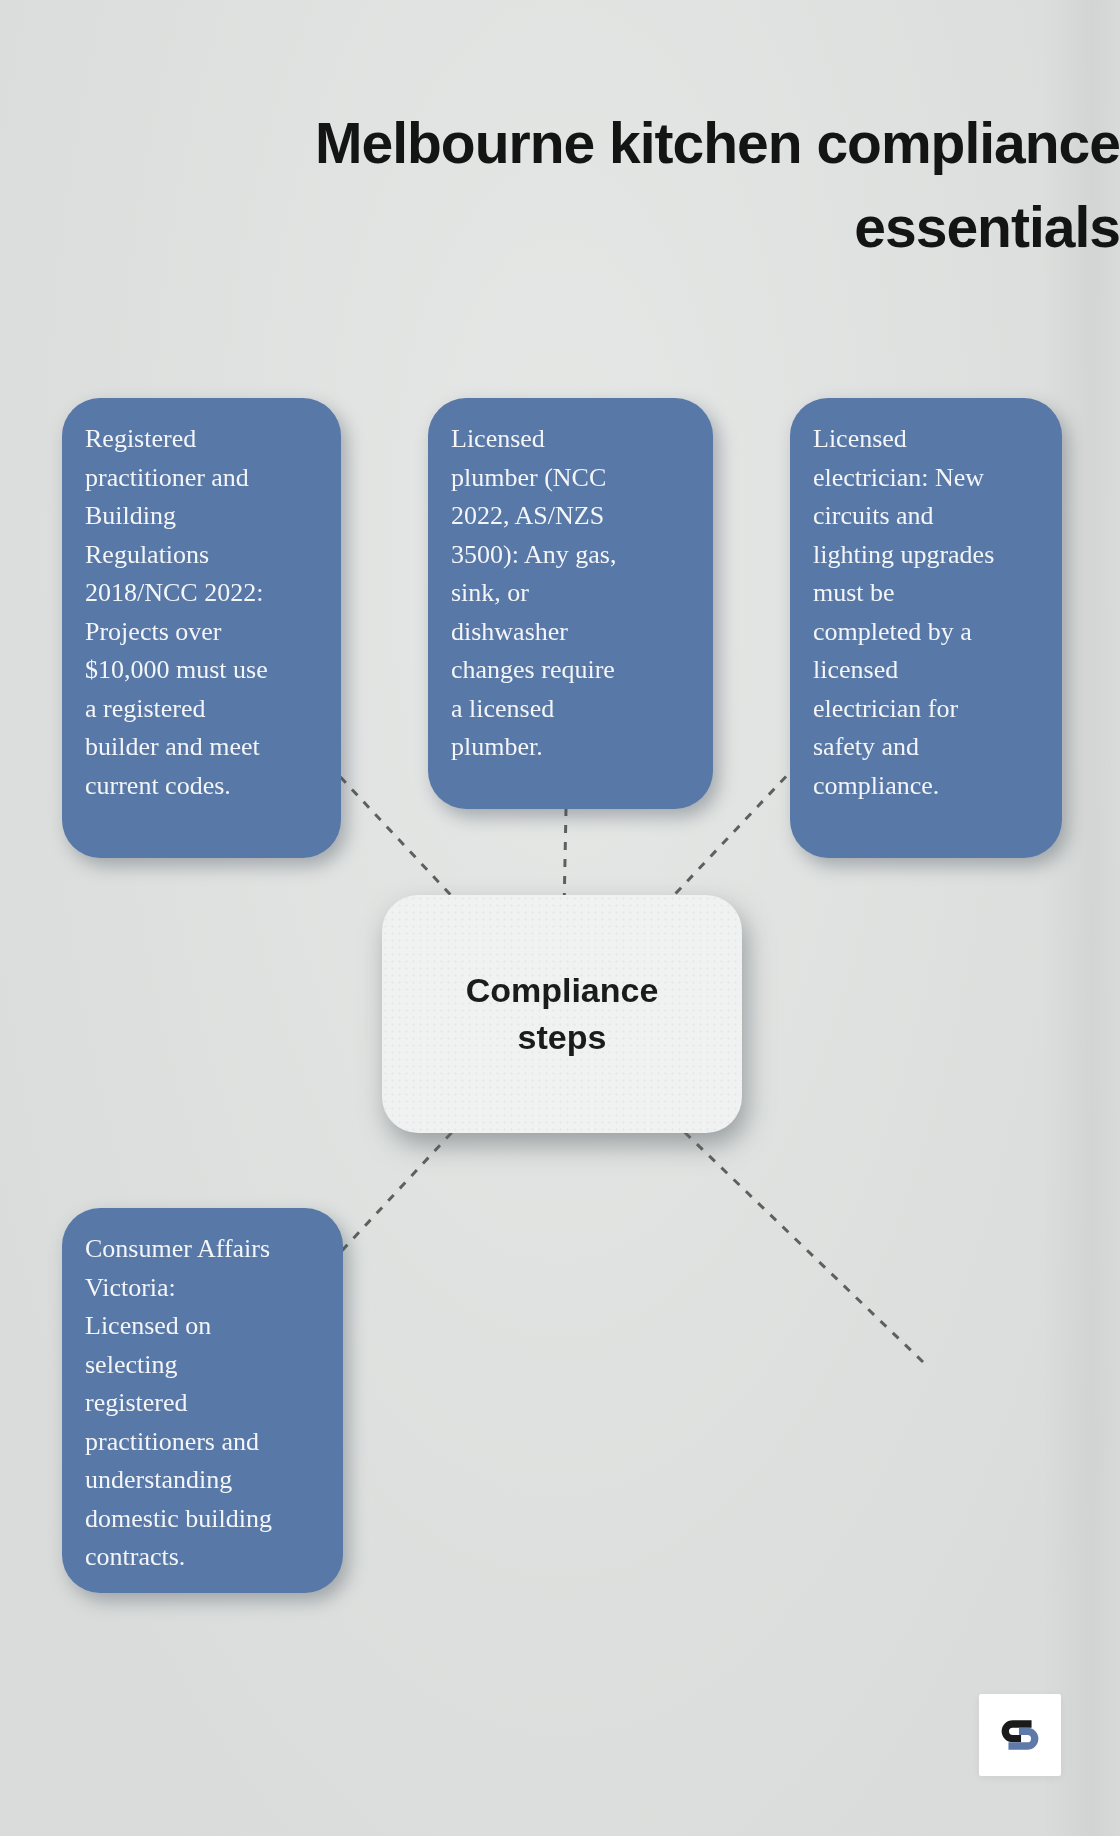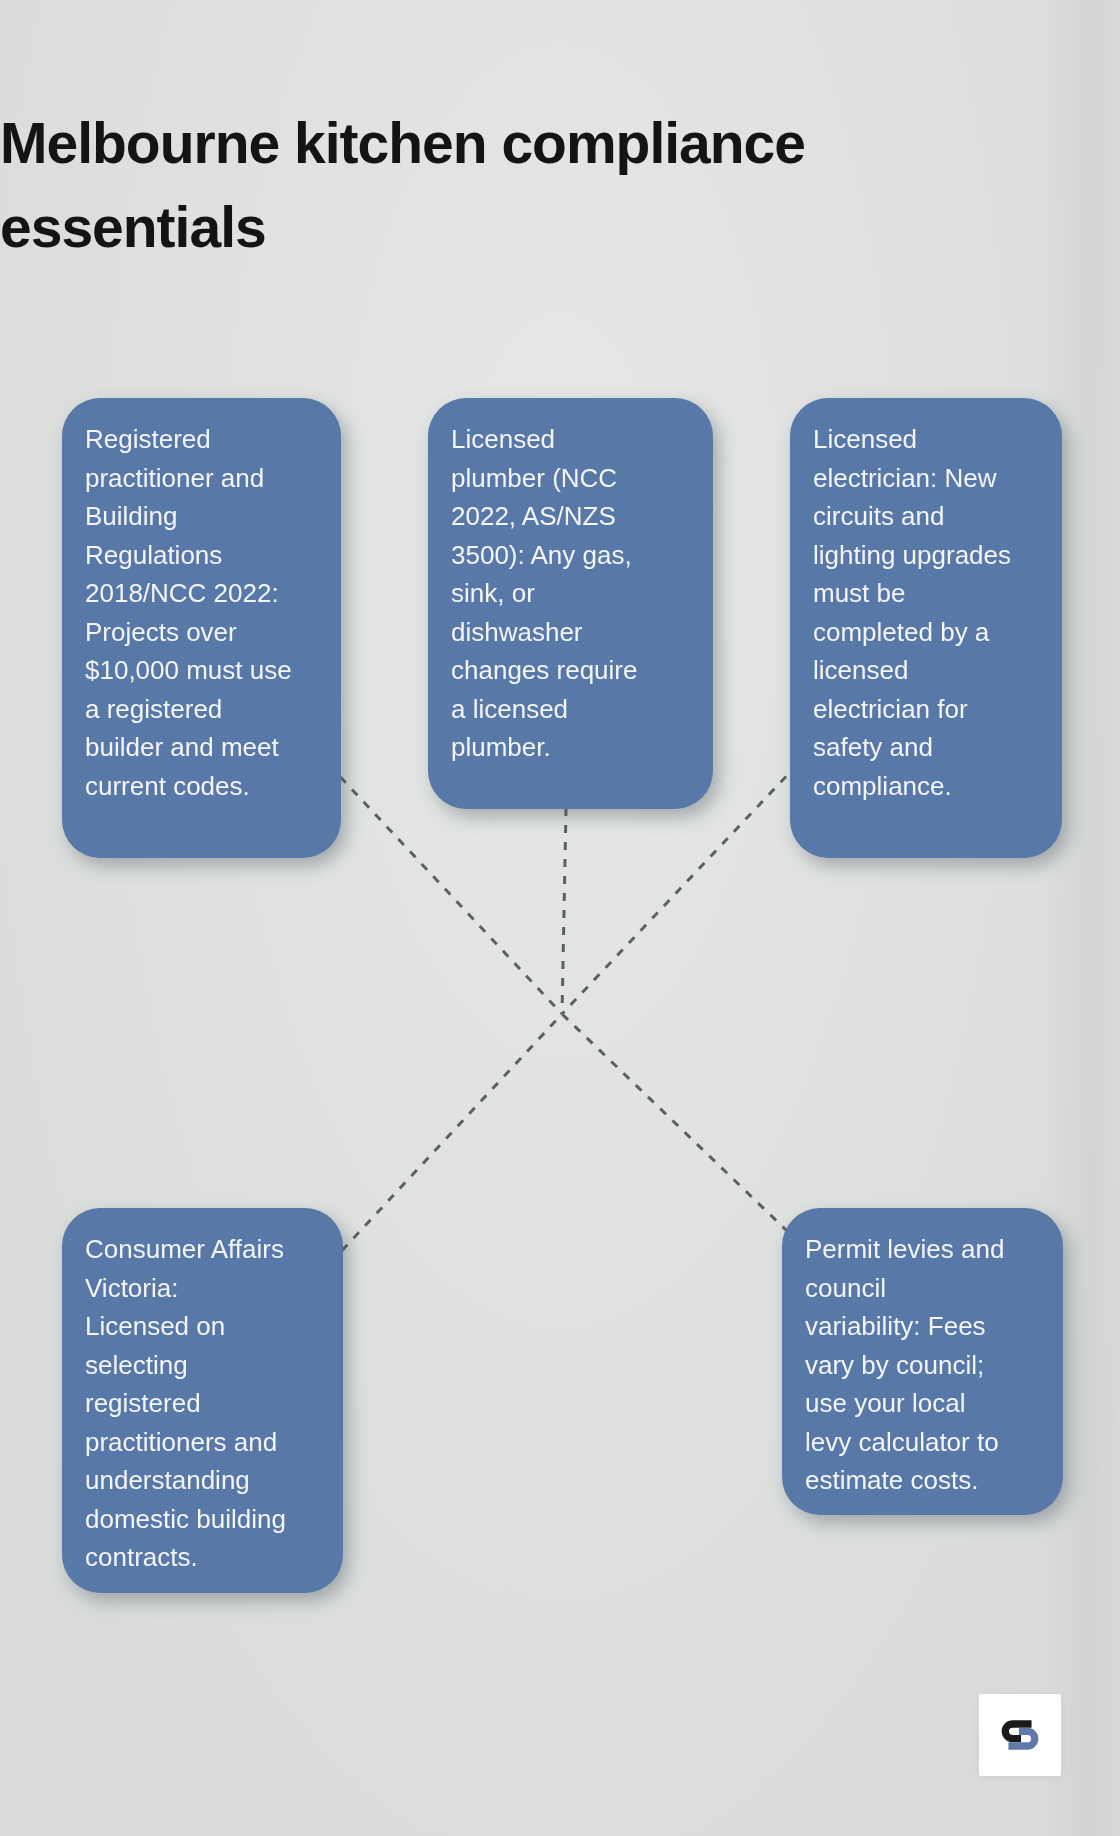--- a/index.html
+++ b/index.html
@@ -14,31 +14,31 @@
     position:relative;width:1120px;height:1836px;overflow:hidden;
     background:
       linear-gradient(to right, rgba(0,0,0,0) 93%, rgba(0,0,0,0.04) 97.5%, rgba(0,0,0,0.01) 100%),
       radial-gradient(ellipse at 50% 30%, rgba(255,255,255,0.25), rgba(0,0,0,0.02) 85%),
       var(--background);
   }
   .connectors{position:absolute;left:0;top:0;z-index:1;}
   .connectors line{stroke:var(--connector);stroke-width:3;stroke-dasharray:8 9;}
   .title{
     position:absolute;top:101px;left:0;width:100%;z-index:2;
-    text-align:left;font-size:57px;line-height:84px;font-weight:800;
+    text-align:right;font-size:57px;line-height:84px;font-weight:800;
     letter-spacing:-1px;color:var(--title-color);white-space:pre-line;
   }
   .node{
     position:absolute;z-index:3;background:var(--node-fill);
     border-radius:38px;box-shadow:6px 8px 18px rgba(70,80,92,0.40);
     color:var(--node-text);
   }
   .node p{
     padding:22px 16px 18px 23px;font-size:26px;line-height:38.5px;
-    white-space:pre-line;font-weight:400;
+    white-space:pre-line;font-weight:400;font-family:Liberation Serif, serif;
   }
   .node-1{left:62px;top:398px;width:279px;height:460px;}
   .node-2{left:428px;top:398px;width:285px;height:411px;}
   .node-3{left:790px;top:398px;width:272px;height:460px;}
   .node-4{left:62px;top:1208px;width:281px;height:385px;}
   .node-5{left:782px;top:1208px;width:281px;height:307px;}
   .center-node{
     position:absolute;z-index:4;left:382px;top:895px;width:360px;height:238px;
     background:
       radial-gradient(rgba(0,0,0,0.030) 1.2px, rgba(0,0,0,0) 1.2px) 0 0/7px 7px,
@@ -104,42 +104,37 @@
 circuits and
 lighting upgrades
 must be
 completed by a
 licensed
 electrician for
 safety and
 compliance.</p>
   </div>
 
+  <div class="center-node">
+    <div class="center-label">Compliance
+steps</div>
+  </div>
 
   <div class="node node-4">
     <p>Consumer Affairs
 Victoria:
 Licensed on
 selecting
 registered
 practitioners and
 understanding
 domestic building
 contracts.</p>
   </div>
 
-  <div class="node node-5">
-    <p>Permit levies and
-council
-variability: Fees
-vary by council;
-use your local
-levy calculator to
-estimate costs.</p>
-  </div>
 
   <div class="brand-logo">
     <svg width="42" height="34" viewBox="0 0 40 32" aria-hidden="true">
       <path fill="var(--logo-black)" d="M31 2 L13 2 A10.5 10.5 0 0 0 13 23 L21 23 L21 16 L13 16 A3.5 3.5 0 0 1 13 9 L31 9 Z"></path>
       <path fill="var(--logo-blue)" d="M27 9 A10.5 10.5 0 0 1 27 30 L9 30 L9 23 L27 23 A3.5 3.5 0 0 0 27 16 L19 16 L19 9 Z"></path>
     </svg>
   </div>
 
 </div>
 

